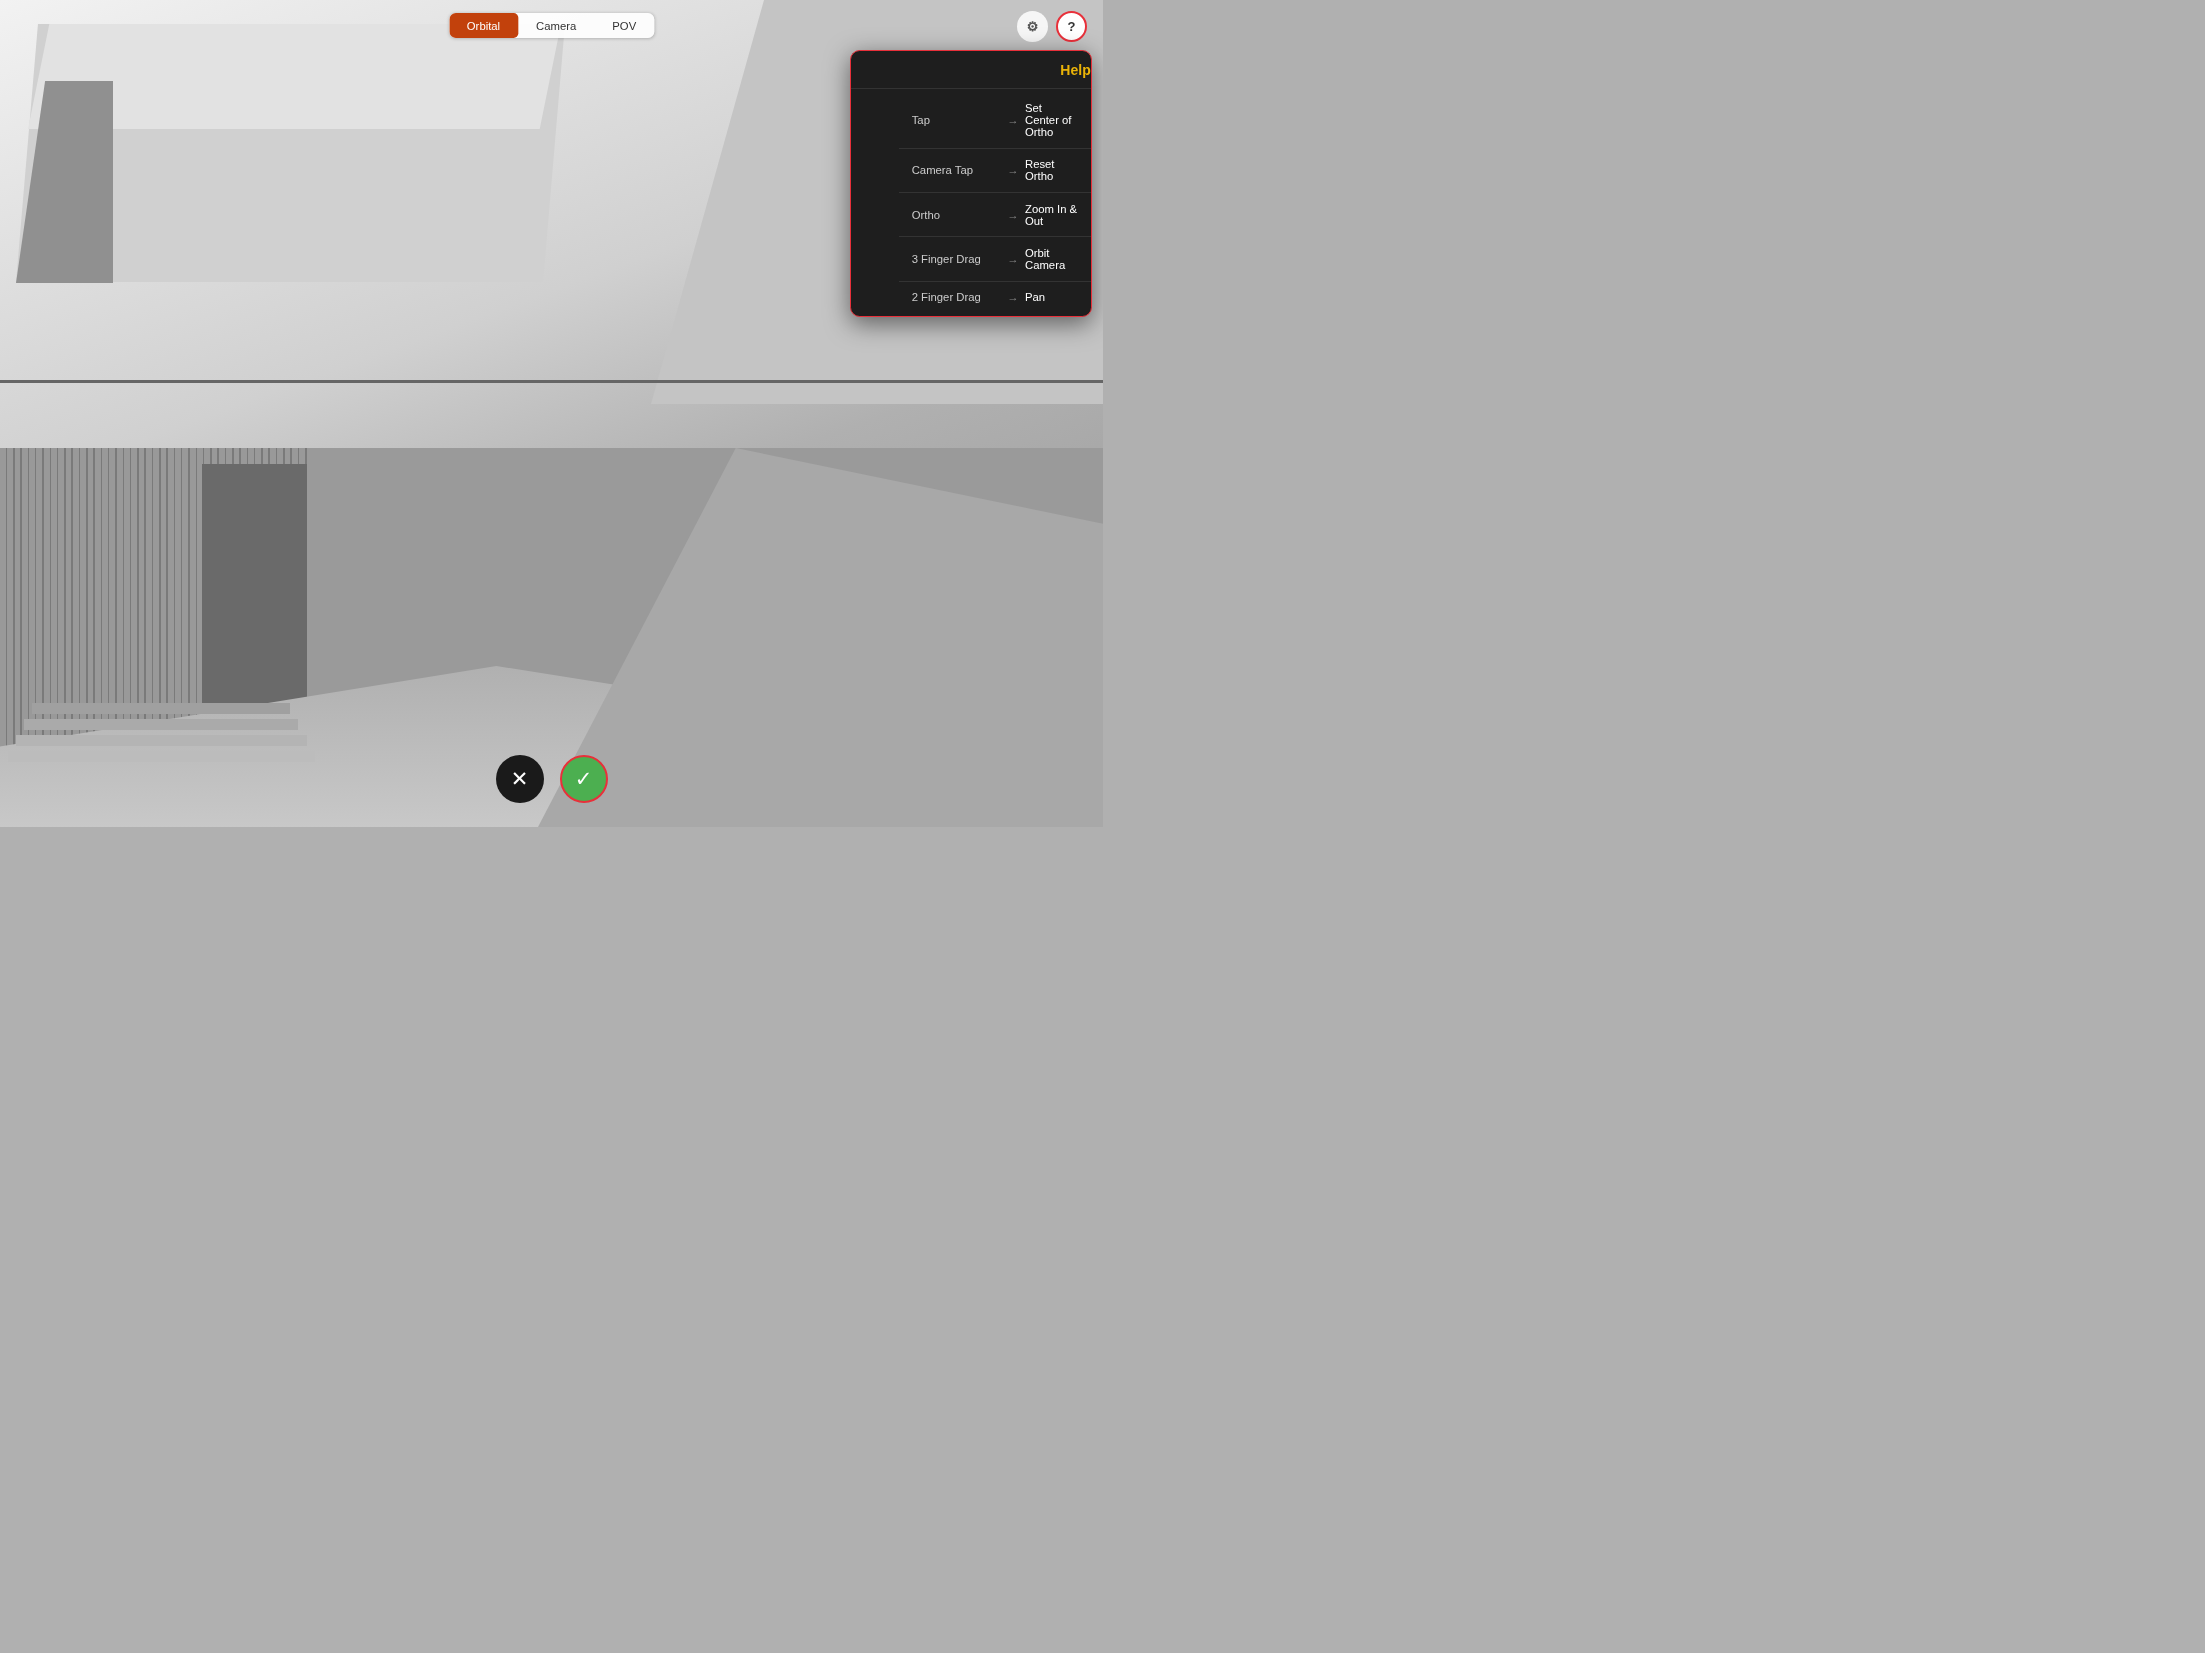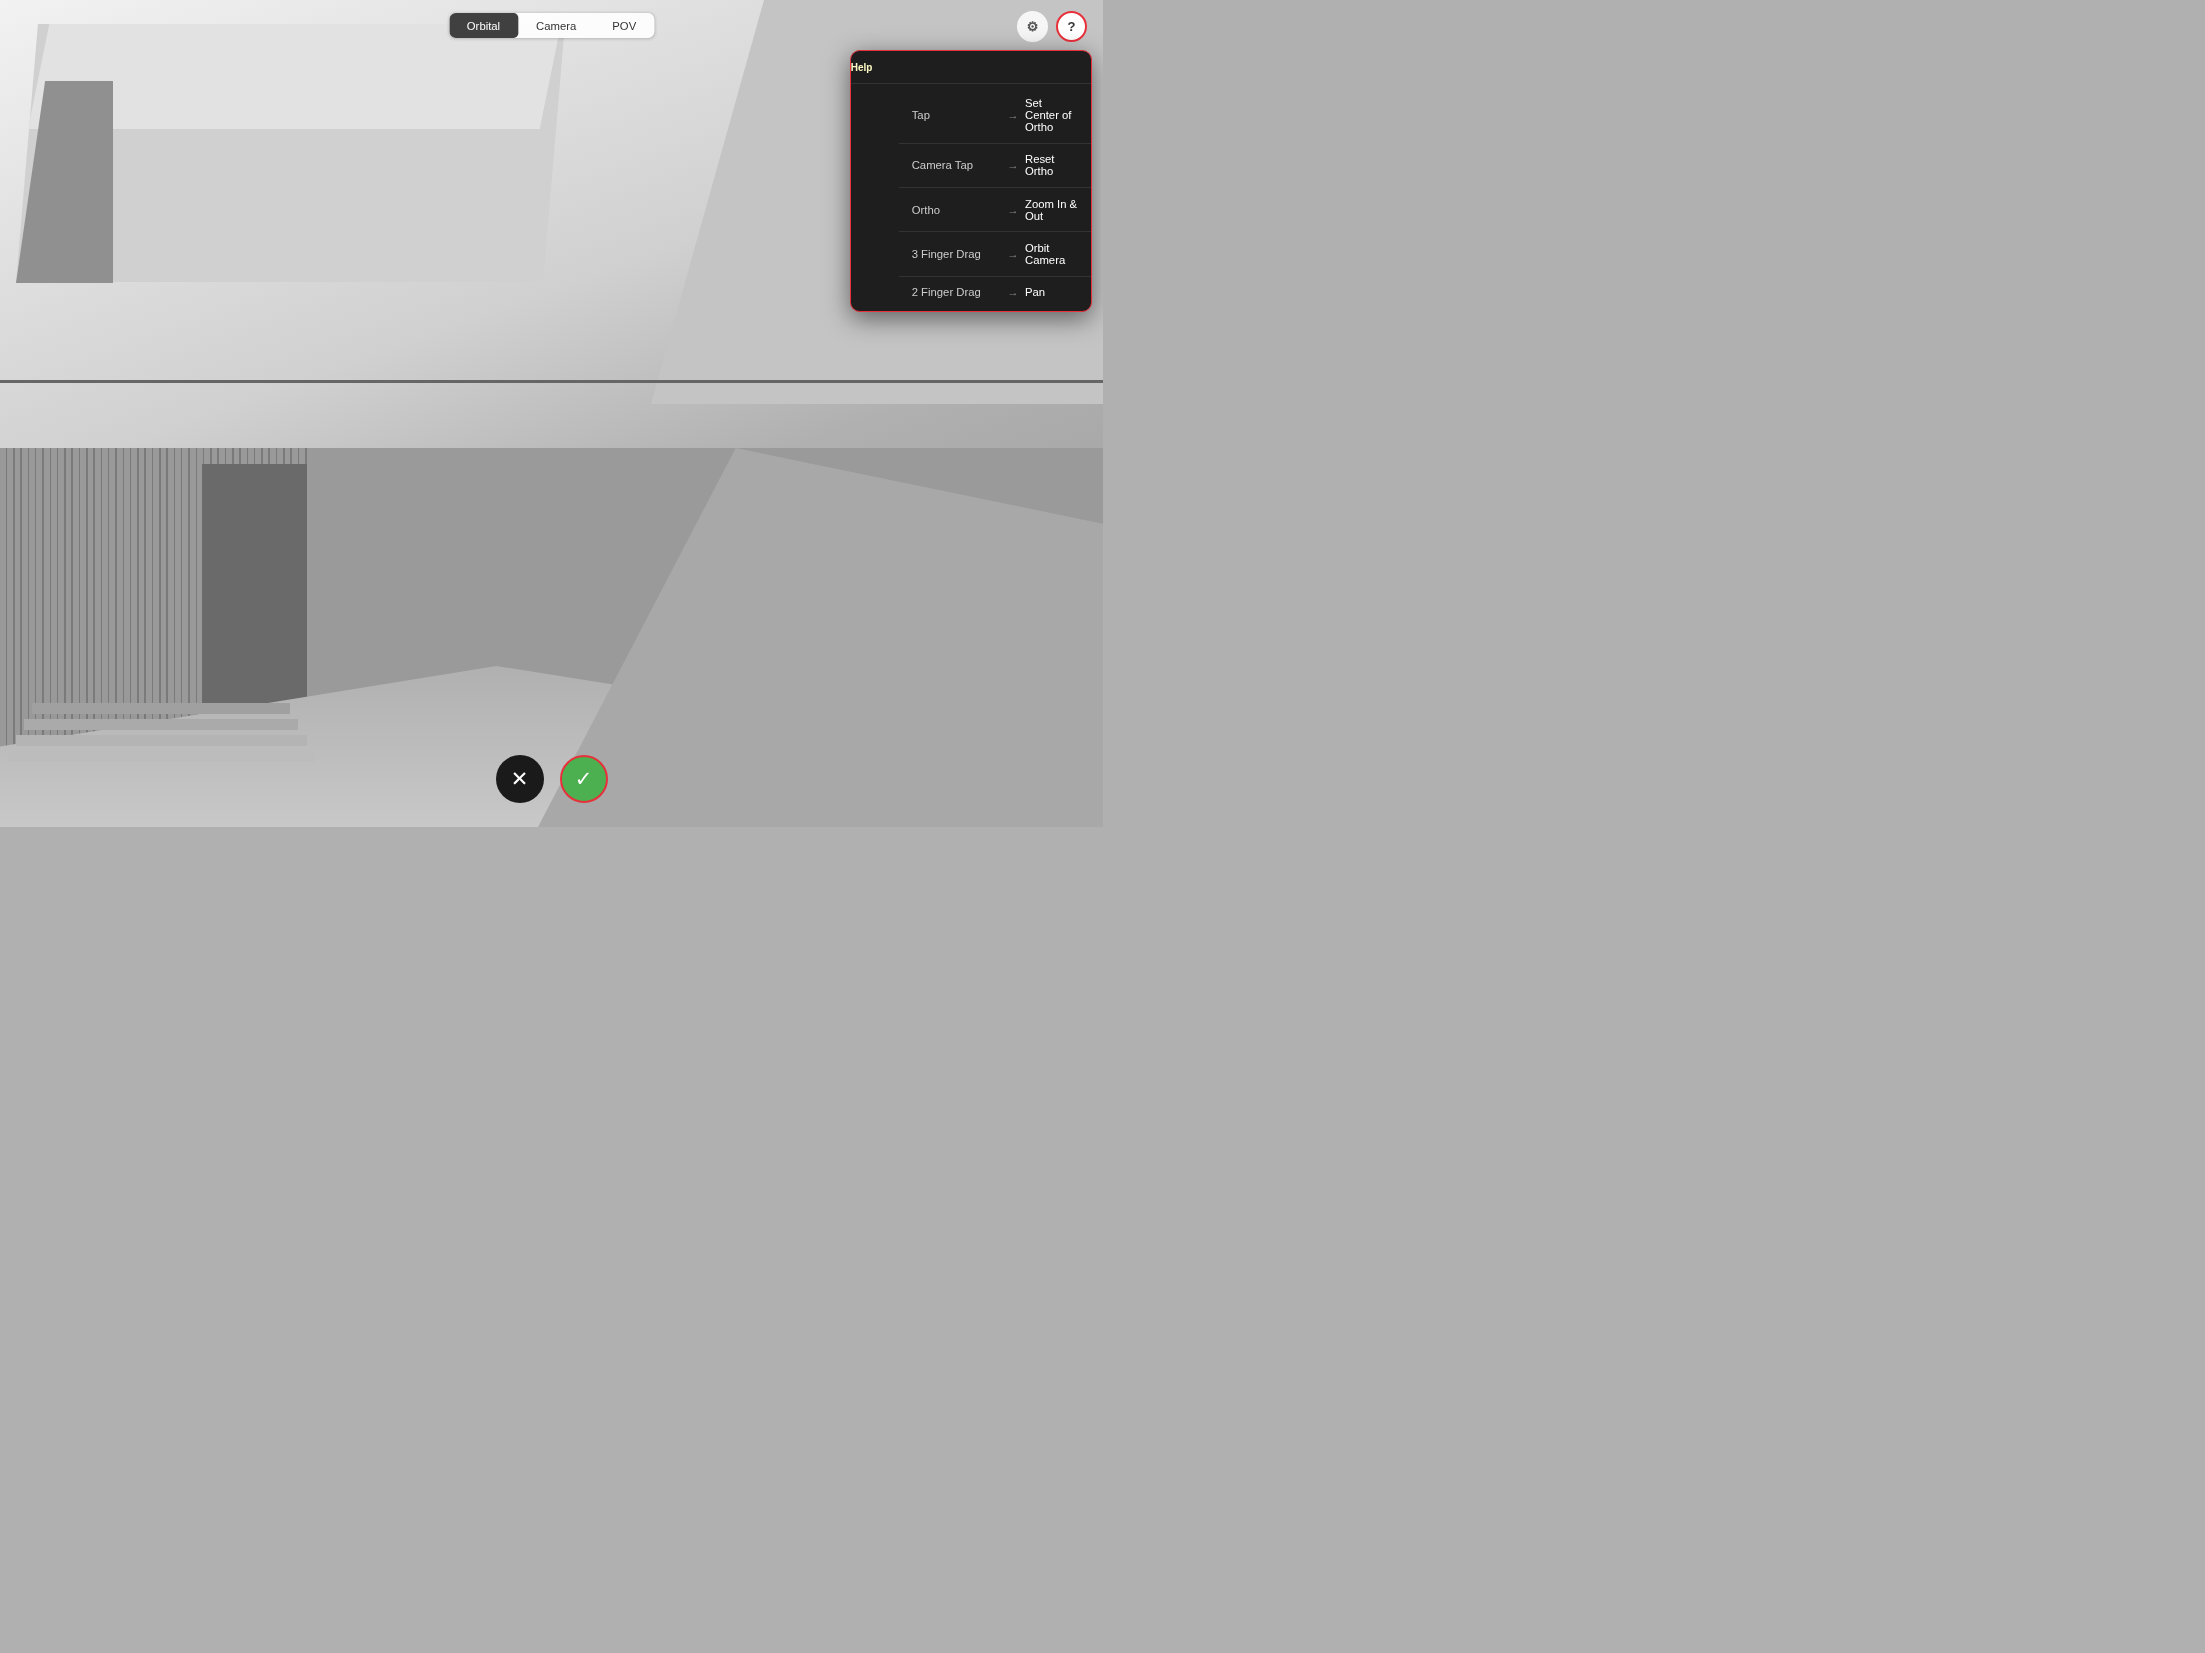--- a/index.html
+++ b/index.html
@@ -40,21 +40,21 @@
       padding: 6.5px 18px;
       font-size: 11.3px;
       font-weight: 500;
       cursor: pointer;
       border: none;
       background: transparent;
       color: #333;
     }
 
     .toolbar-btn.active {
-      background: #404040;
+      background: #c2410c;
       color: white;
       border-radius: 4.8px;
     }
 
     
     .top-right-icons {
       position: absolute;
       top: 11.3px;
       right: 16px;
       display: flex;
@@ -107,23 +107,23 @@
       top: -8px;
       right: 11.3px;
       width: 0;
       height: 0;
       border-left: 6.5px solid transparent;
       border-right: 6.5px solid transparent;
       border-bottom: 8px solid #1e1e1e;
     }
 
     .help-title {
-      text-align: left;
-      color: #fef9c3;
-      font-size: 10px;
+      text-align: right;
+      color: #eab308;
+      font-size: 14px;
       font-weight: 600;
       padding: 11.3px 0 9.7px;
       border-bottom: 0.8px solid #333;
     }
 
     .help-rows {
       padding: 3.2px 0;
     }
 
     .help-row {

